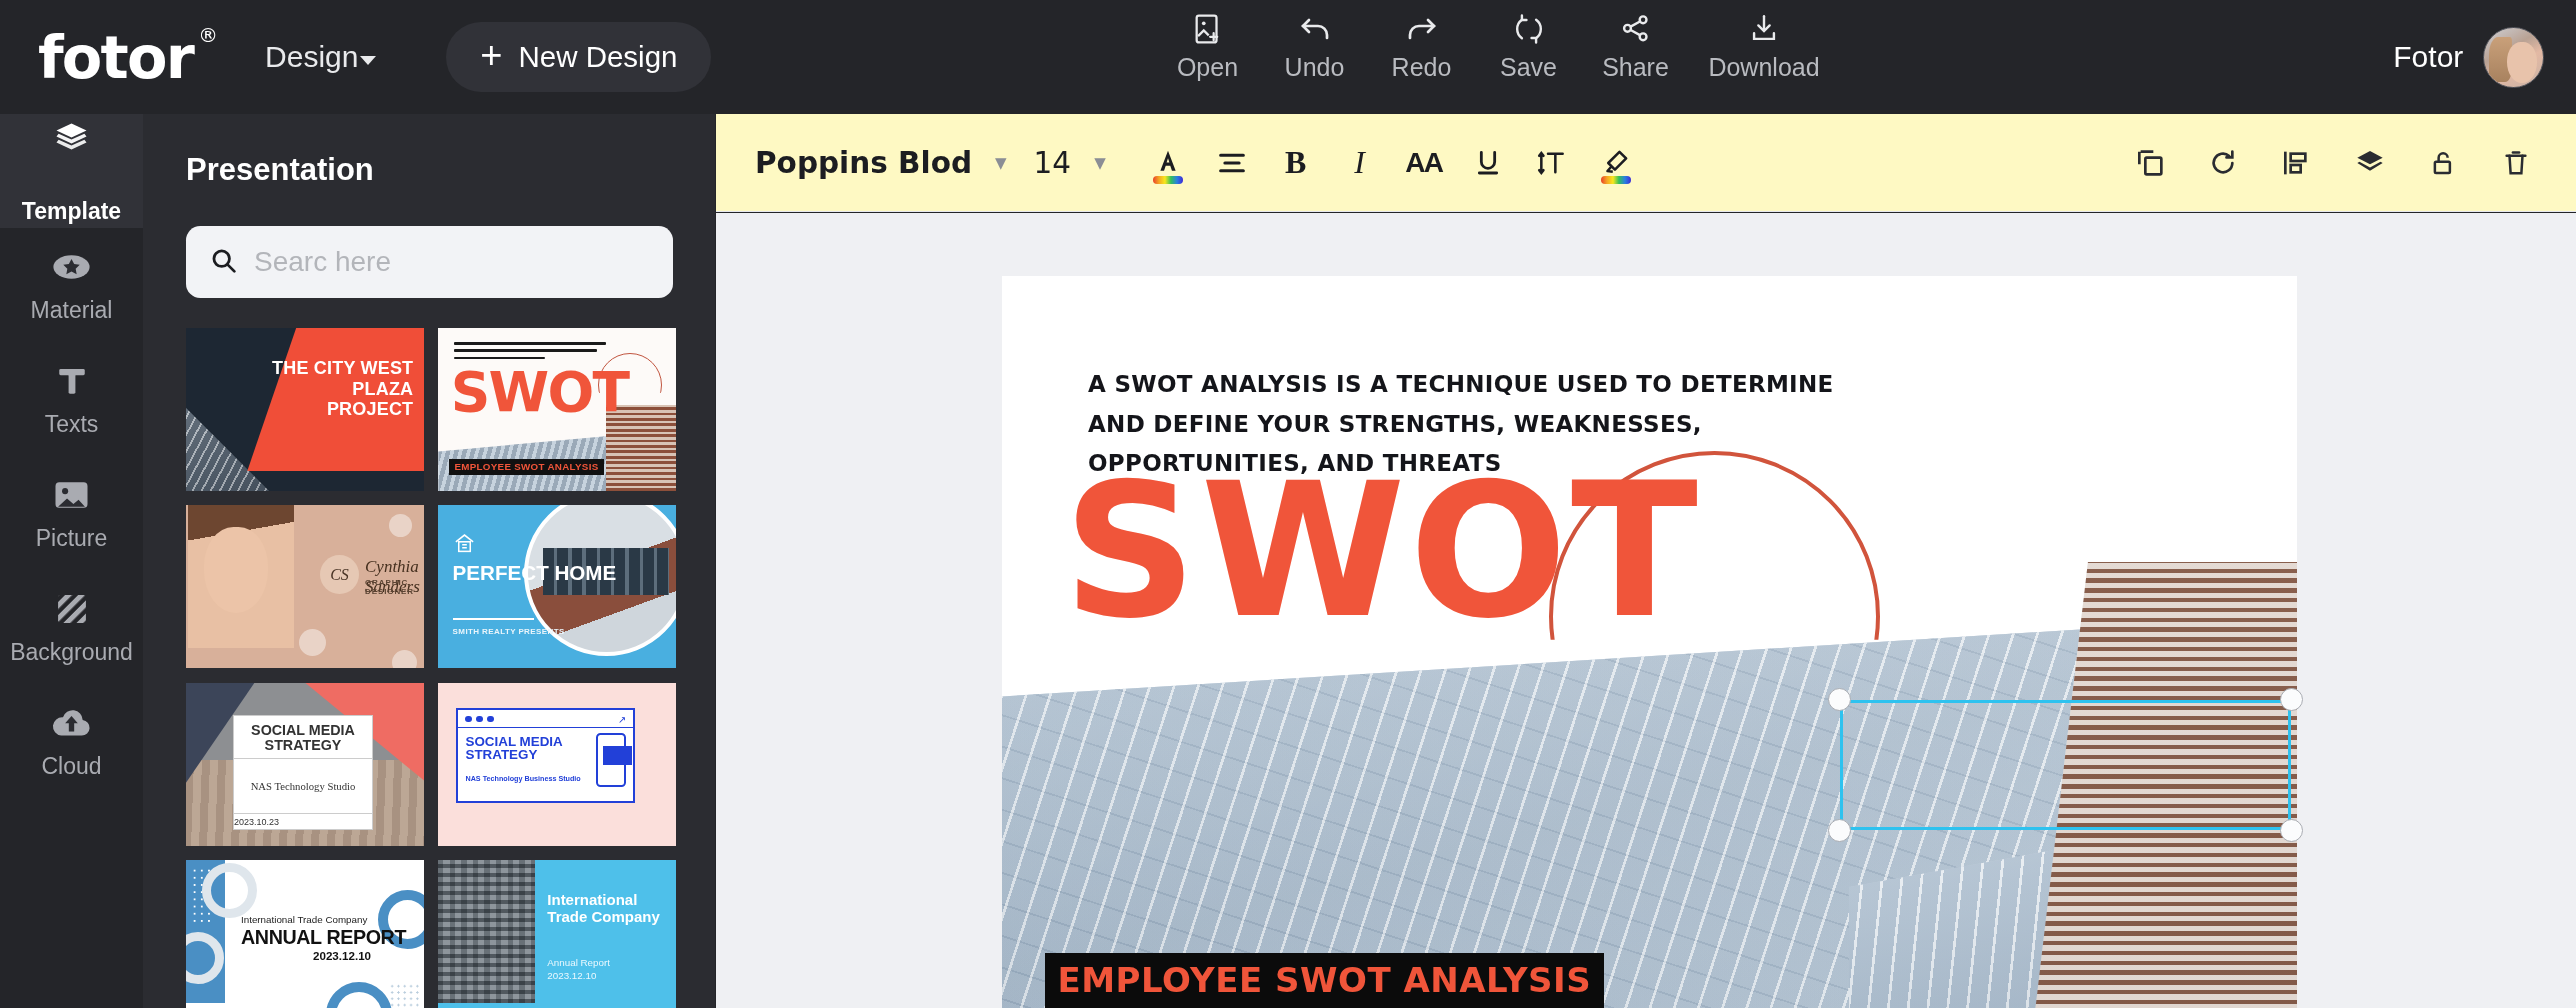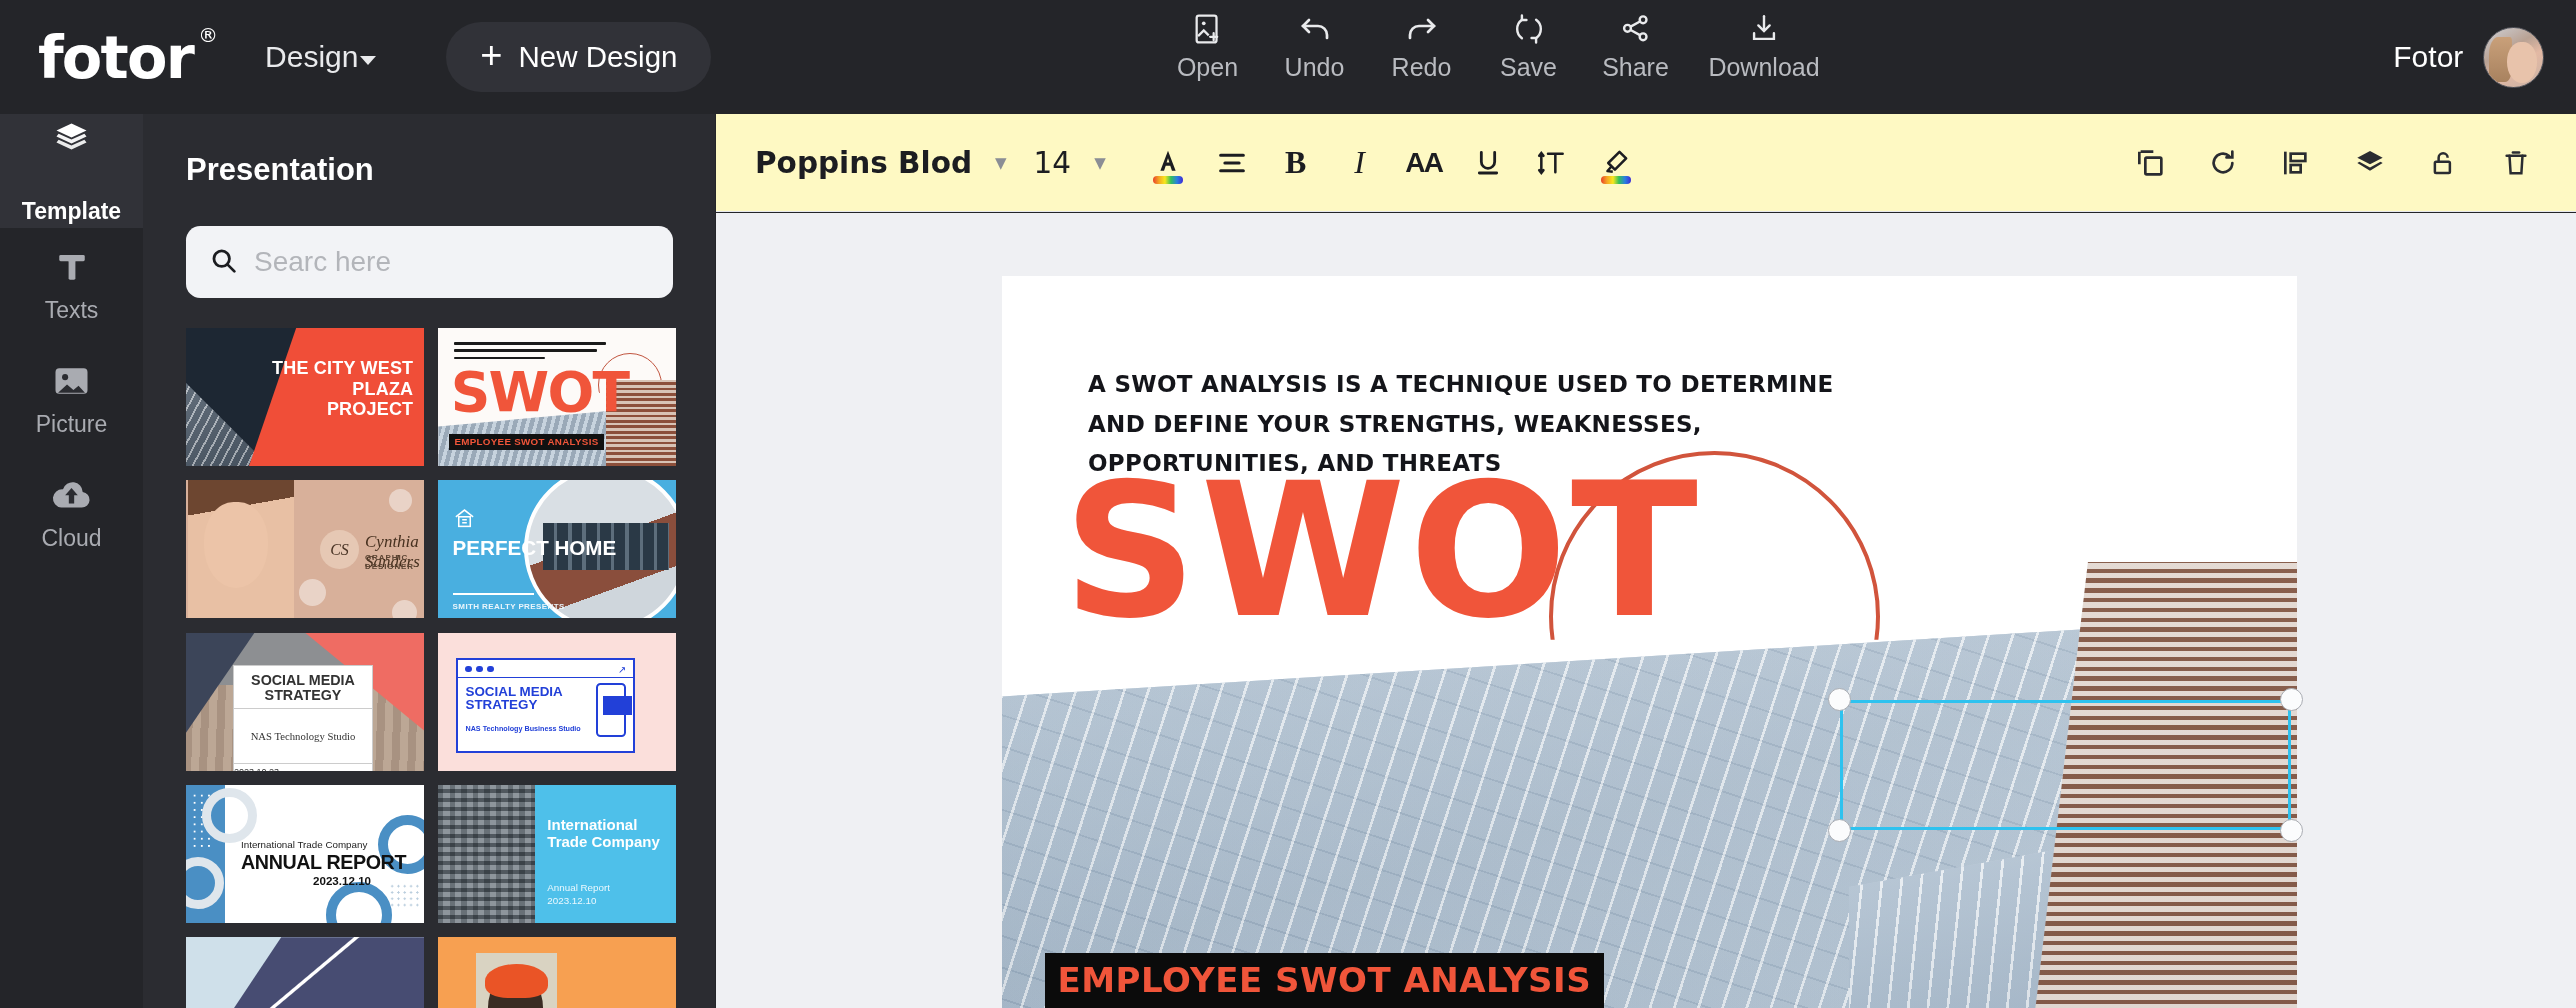--- a/index.html
+++ b/index.html
@@ -122,21 +122,21 @@
     display: flex; align-items: center; gap: 16px;
     padding: 0 23px; cursor: text;
   }
   .search-ph { font-size: 28px; color: #b3b5ba; }
   .thumbs {
     margin: 30px 0 0 0; padding: 0 43px;
     display: grid; grid-template-columns: 238px 238px;
     gap: 14.3px 14.3px;
   }
   .thumb {
-    width: 238px; height: 138px;
+    width: 238px; height: 163px;
     overflow: hidden; position: relative; cursor: pointer;
     background: #fff;
   }
 
   
   .t1 { background: #1d2733; }
   .t1 .photo {
     position:absolute; left:0; bottom:0; width:134px; height:143px;
     background:
       repeating-linear-gradient(118deg, rgba(255,255,255,.42) 0 1.8px, rgba(40,52,66,.35) 1.8px 8px),
@@ -477,36 +477,58 @@
       <svg width="39" height="36" viewBox="0 0 24 24" fill="#ffffff">
         <path d="M12 2.4L22 7l-10 4.6L2 7z"></path>
         <path d="M12 13.0L20.6 9.1 22 11l-10 4.6L2 11l1.4-1.9z" opacity=".95"></path>
         <path d="M12 17.0L20.6 13.1 22 15l-10 4.6L2 15l1.4-1.9z" opacity=".9"></path>
       </svg>
     </span>
     <span class="rlabel">Template</span>
   </div>
   <div class="rail-item">
     <span class="rail-ico">
+      <svg width="39" height="30" viewBox="0 0 28 20" fill="#a9abb1">
+        <ellipse cx="14" cy="10" rx="13" ry="8.4"></ellipse>
+        <path d="M14 4.2l1.9 3.6 4 .6-2.9 2.8.7 4-3.7-1.9-3.7 1.9.7-4L8.1 8.4l4-.6z" fill="#2b2c31"></path>
+      </svg>
+    </span>
+    <span class="rlabel">Material</span>
+  </div>
+  <div class="rail-item">
+    <span class="rail-ico">
       <svg width="36" height="34" viewBox="0 0 24 24" fill="#a9abb1">
         <rect x="3" y="3.5" width="18" height="4.4" rx="1"></rect>
         <rect x="9.6" y="7" width="4.8" height="14" rx="1"></rect>
       </svg>
     </span>
     <span class="rlabel">Texts</span>
   </div>
   <div class="rail-item">
     <span class="rail-ico">
       <svg width="39" height="32" viewBox="0 0 24 20" fill="#a9abb1">
         <rect x="2" y="2" width="20" height="16" rx="2.4"></rect>
         <circle cx="8" cy="7.6" r="1.9" fill="#2b2c31"></circle>
         <path d="M3.6 17.4l5.6-5.2 4 3.4 3.2-2.6 4 4.4z" fill="#2b2c31"></path>
       </svg>
     </span>
     <span class="rlabel">Picture</span>
+  </div>
+  <div class="rail-item">
+    <span class="rail-ico">
+      <svg width="38" height="34" viewBox="0 0 22 22">
+        <defs>
+            <pattern id="hp" width="6" height="6" patternUnits="userSpaceOnUse" patternTransform="rotate(45)">
+          <rect width="3.2" height="6" fill="#a9abb1"></rect>
+            </pattern>
+          </defs>
+        <rect x="2" y="2" width="18" height="18" rx="1.6" fill="url(#hp)"></rect>
+      </svg>
+    </span>
+    <span class="rlabel">Background</span>
   </div>
   <div class="rail-item">
     <span class="rail-ico">
       <svg width="41" height="30" viewBox="0 0 26 18" fill="#a9abb1">
         <path d="M6.5 17h13a5 5 0 0 0 .6-9.96A6.4 6.4 0 0 0 7.6 5.4 4.9 4.9 0 0 0 6.5 17z"></path>
         <path d="M13 4.6l4 4.6h-8z" fill="#2b2c31"></path>
         <rect x="11.3" y="8.4" width="3.4" height="6" fill="#2b2c31"></rect>
       </svg>
     </span>
     <span class="rlabel">Cloud</span>

